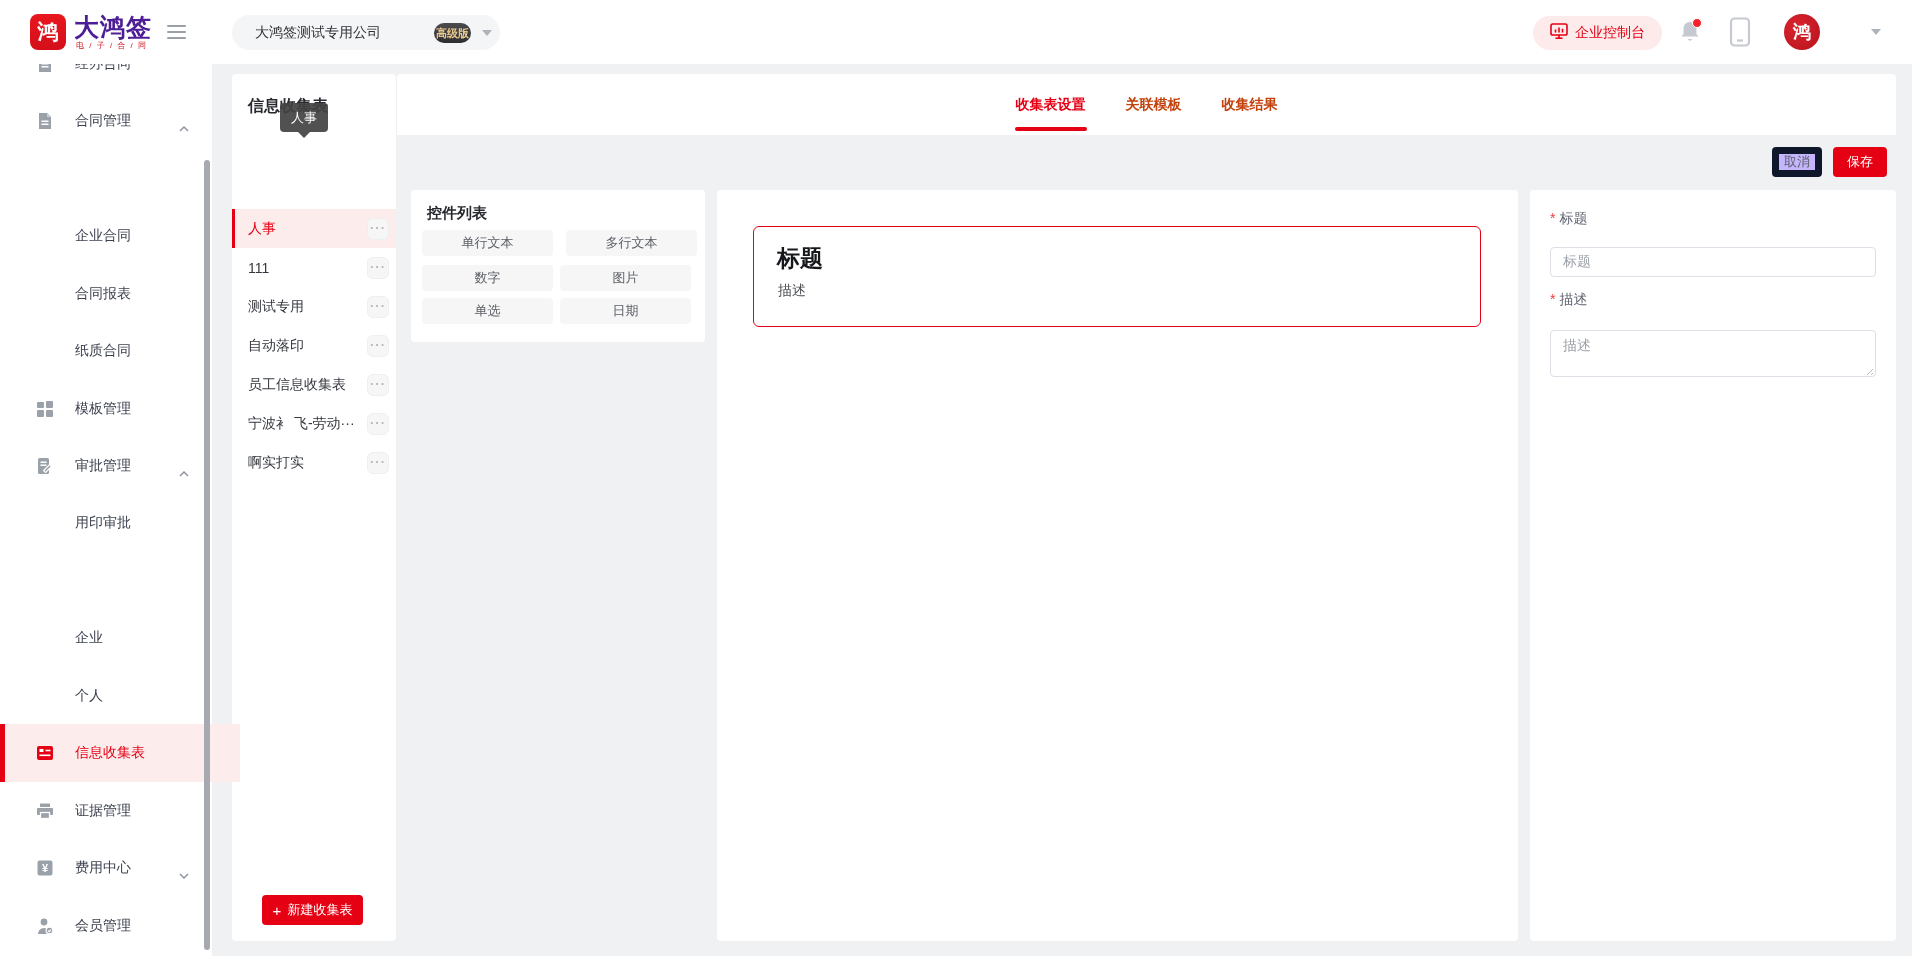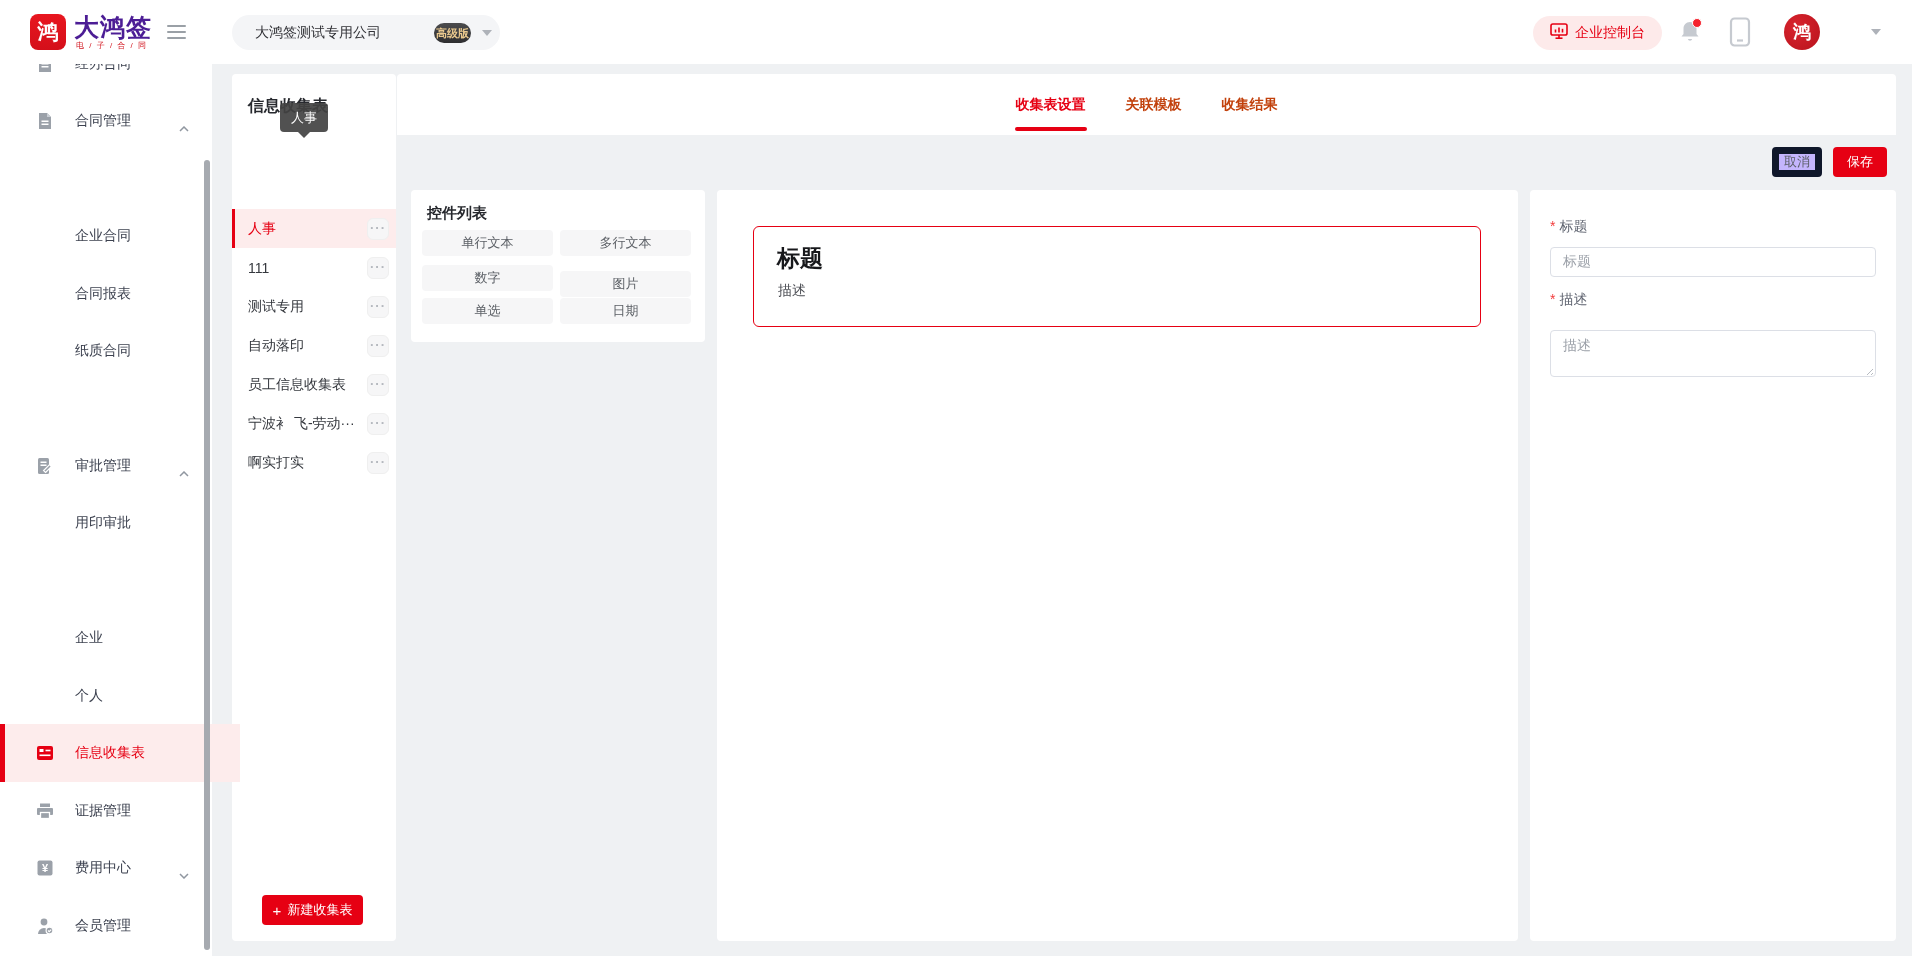--- a/index.html
+++ b/index.html
@@ -146,20 +146,31 @@
   <div class="side-item sub" style="top:207px">
     <span class="s-label">企业合同</span>
   </div>
   <div class="side-item sub" style="top:265px">
     <span class="s-label">合同报表</span>
   </div>
   <div class="side-item sub" style="top:322px">
     <span class="s-label">纸质合同</span>
   </div>
 
+  <div class="side-item" style="top:380px">
+    <span class="s-icon">
+      <svg width="18" height="18" viewBox="0 0 18 18">
+          <rect x="1" y="2" width="7" height="6" rx="1" fill="#9ba1a9"></rect>
+          <rect x="10" y="1" width="7" height="7" rx="1" fill="#9ba1a9"></rect>
+          <rect x="1" y="10" width="7" height="7" rx="1" fill="#9ba1a9"></rect>
+          <rect x="10" y="10" width="7" height="7" rx="1" fill="#9ba1a9"></rect>
+        </svg>
+    </span>
+    <span class="s-label">模板管理</span>
+  </div>
 
   <div class="side-item" style="top:437px">
     <span class="s-icon">
       <svg width="18" height="18" viewBox="0 0 18 18">
           <rect x="2" y="1" width="11" height="16" rx="1.5" fill="#9ba1a9"></rect>
           <rect x="4.5" y="4.5" width="6" height="1.5" fill="#fff"></rect>
           <rect x="4.5" y="7.5" width="6" height="1.5" fill="#fff"></rect>
           <path d="M9.5 15.5 L15.5 9.5 L13.6 7.6 L7.6 13.6 Z" fill="#9ba1a9" stroke="#fff" stroke-width="1.2"></path>
         </svg>
     </span>
@@ -334,36 +345,36 @@
   <span class="tab">关联模板</span>
   <span class="tab">收集结果</span>
 </div>
 
 <div class="btn-cancel">取消</div>
 <div class="btn-save">保存</div>
 
 <div class="panel-controls">
   <div class="panel-controls-title">控件列表</div>
   <div class="ctl-btn" style="left:11px;top:40px">单行文本</div>
-  <div class="ctl-btn" style="left:149px;top:40px">多行文本</div>
+  <div class="ctl-btn" style="left:155px;top:40px">多行文本</div>
   <div class="ctl-btn" style="left:11px;top:75px">数字</div>
-  <div class="ctl-btn" style="left:149px;top:81px">图片</div>
+  <div class="ctl-btn" style="left:149px;top:75px">图片</div>
   <div class="ctl-btn" style="left:11px;top:108px">单选</div>
   <div class="ctl-btn" style="left:149px;top:108px">日期</div>
 </div>
 
 <div class="panel-canvas">
   <div class="canvas-card">
     <div class="canvas-title">标题</div>
     <div class="canvas-desc">描述</div>
   </div>
 </div>
 
 <div class="panel-form">
-  <div class="form-label" style="top:28px">
+  <div class="form-label" style="top:20px">
     <span class="req">*</span><span>标题</span>
   </div>
   <input class="form-input" type="text" value="标题" style="">
 
   <div class="form-label" style="top:101px">
     <span class="req">*</span><span>描述</span>
   </div>
   <textarea class="form-textarea" style="">描述</textarea>
   <div class="resize-grip"></div>
 </div>

